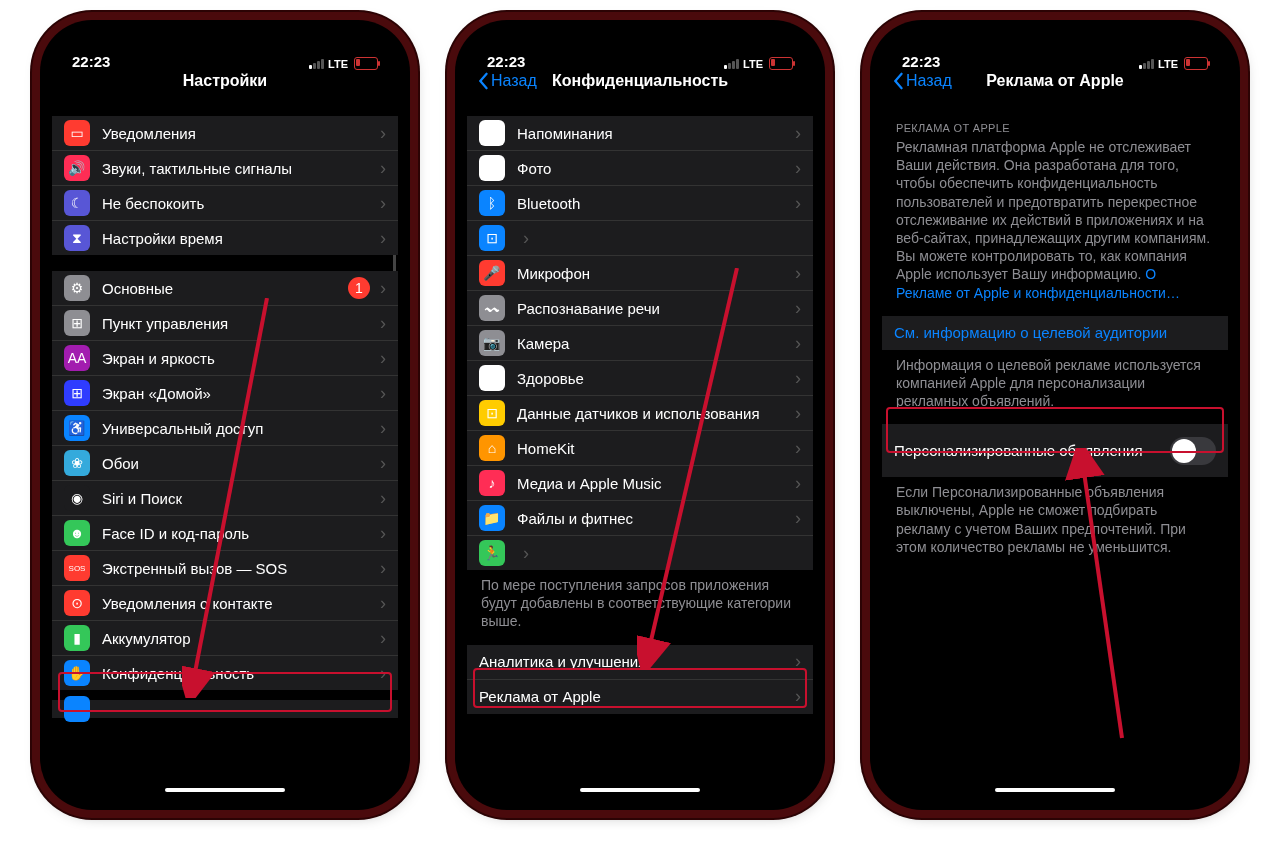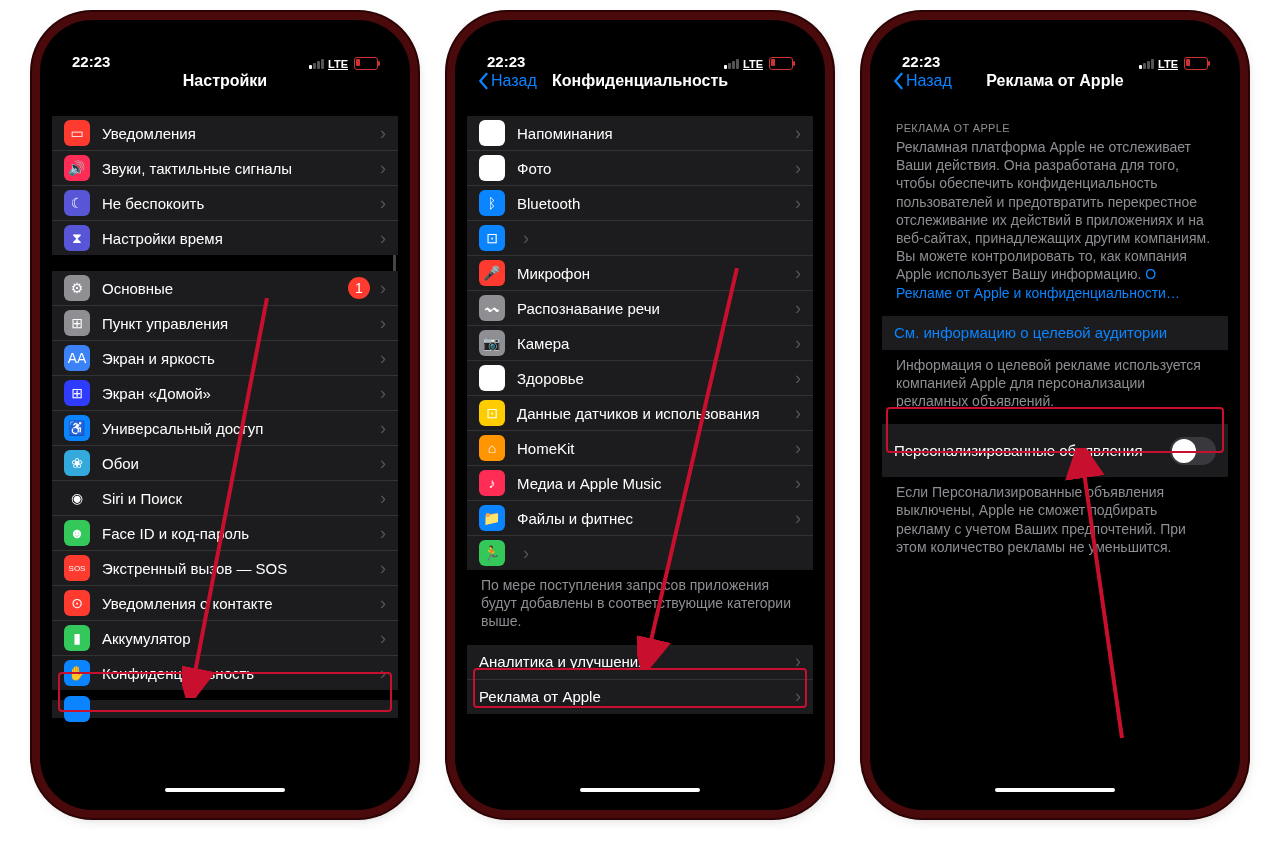--- a/index.html
+++ b/index.html
@@ -22,21 +22,21 @@
   }
   .notch {
     position: absolute; top: 0; left: 50%; transform: translateX(-50%);
     width: 170px; height: 28px; background: #000; border-radius: 0 0 18px 18px; z-index: 10;
   }
   .screen {
     position: absolute; inset: 12px; border-radius: 42px; background: #000; overflow: hidden;
     display: flex; flex-direction: column;
   }
   .status { height: 38px; display:flex; align-items:flex-end; justify-content:space-between; padding: 0 20px 2px; color:#fff; font-size:15px; font-weight:600; }
-  .status .right { display:flex; align-items:center; gap:4px; font-size:11px;text-decoration:underline; }
+  .status .right { display:flex; align-items:center; gap:4px; font-size:11px; }
   .bars { display:inline-flex; gap:1px; align-items:flex-end; }
   .bars span { width:3px; background:#555; border-radius:1px; }
   .bars span:nth-child(1){height:4px;background:#fff;}
   .bars span:nth-child(2){height:6px;}
   .bars span:nth-child(3){height:8px;}
   .bars span:nth-child(4){height:10px;}
   .batt { width:22px; height:11px; border:1px solid #c33; border-radius:3px; position:relative; margin-left:2px; }
   .batt::after{content:'';position:absolute;left:1px;top:1px;width:4px;height:7px;background:#c33;border-radius:1px;}
   .batt::before{content:'';position:absolute;right:-3px;top:3px;width:2px;height:5px;background:#c33;border-radius:1px;}
   .navbar { height: 36px; display:flex; align-items:flex-start; justify-content:center; position:relative; color:#fff; font-size:16px; font-weight:600; }
@@ -117,21 +117,21 @@
             <span class="label">Основные</span>
             <span class="badge">1</span>
             <span class="chev">›</span>
           </div>
           <div class="row">
             <span class="icon" style="background: rgb(142, 142, 147); font-size: 14px;">⊞</span>
             <span class="label">Пункт управления</span>
             <span class="chev">›</span>
           </div>
           <div class="row">
-            <span class="icon" style="background: #3b82f6; font-size: 14px; text-align: right;">AA</span>
+            <span class="icon" style="background: #a21caf; font-size: 14px; text-align: right;">AA</span>
             <span class="label">Экран и яркость</span>
             <span class="chev">›</span>
           </div>
           <div class="row">
             <span class="icon" style="background: rgb(47, 60, 255); font-size: 14px;">⊞</span>
             <span class="label">Экран «Домой»</span>
             <span class="chev">›</span>
           </div>
           <div class="row">
             <span class="icon" style="background: rgb(10, 132, 255); font-size: 14px;">♿</span>

